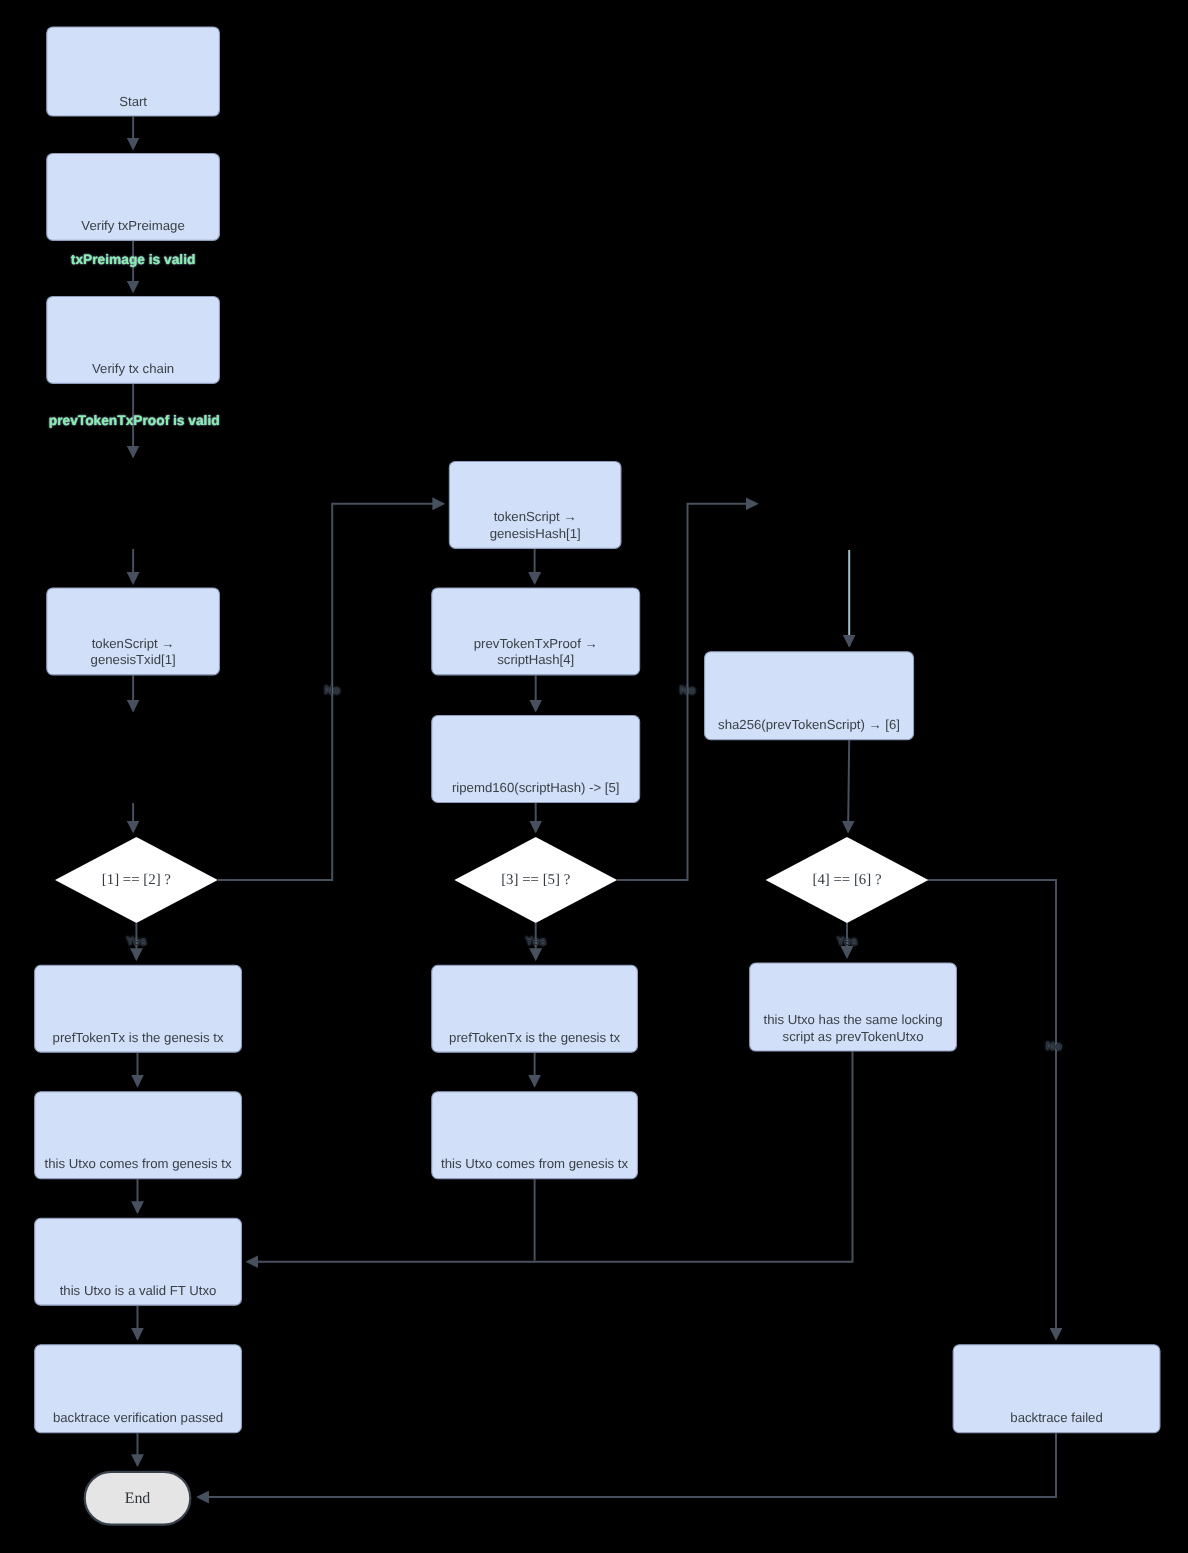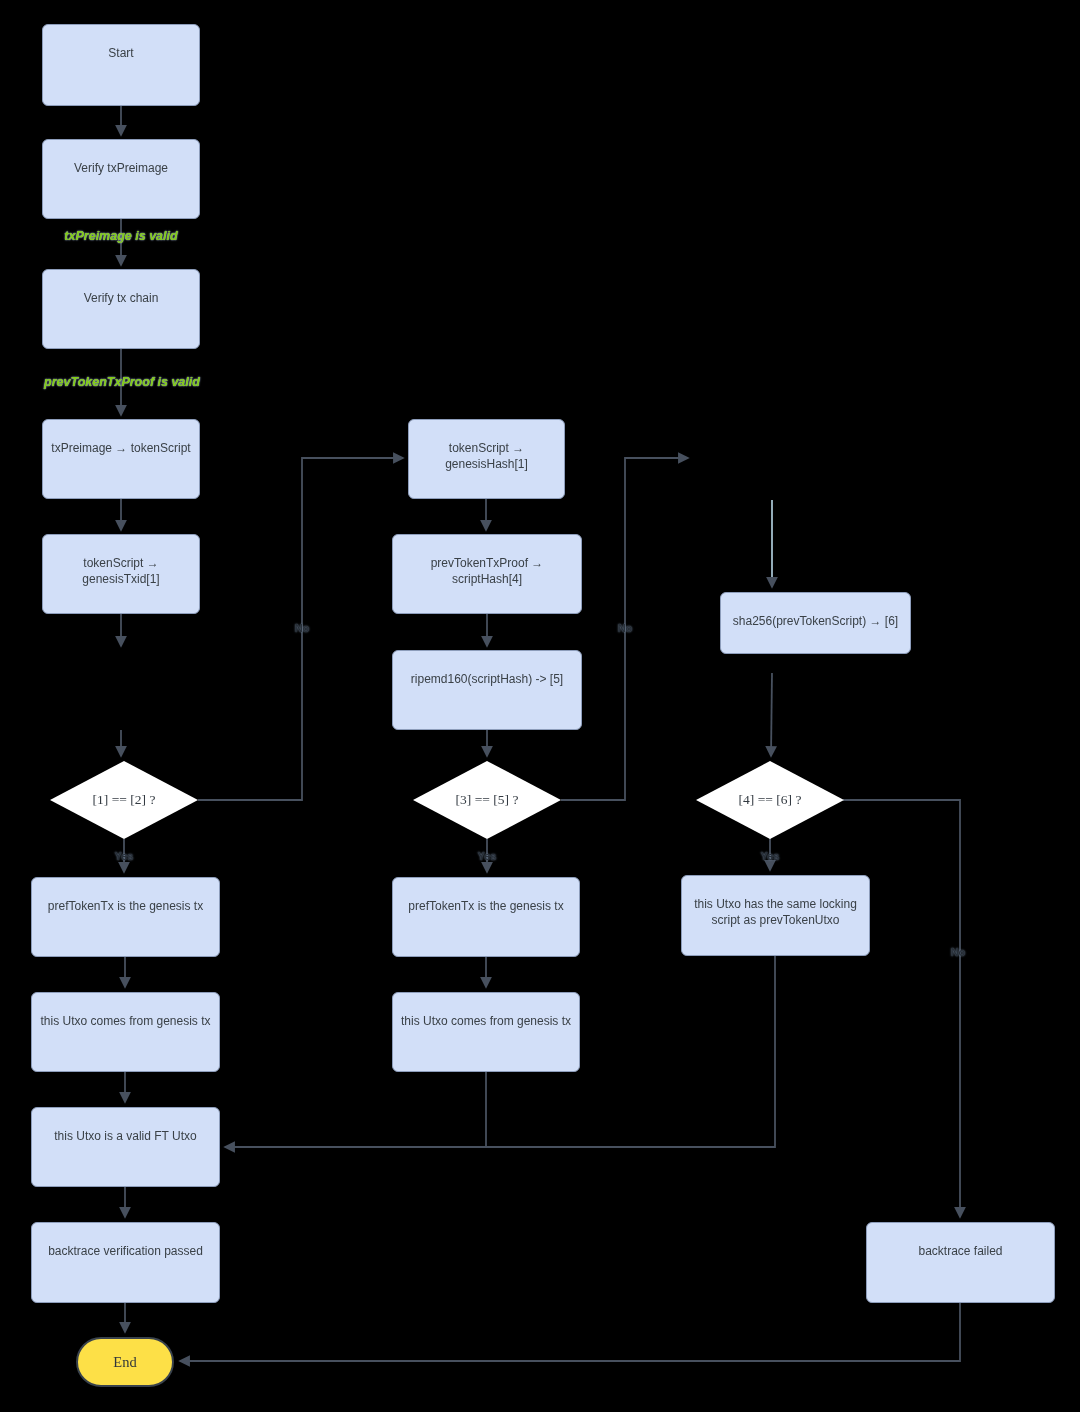--- a/index.html
+++ b/index.html
@@ -6,41 +6,40 @@
   #stage{
     position:relative;width:1080px;height:1412px;background:var(--bg,#000);
     font-family:"Liberation Sans",sans-serif;overflow:hidden;
   }
   #edges{position:absolute;left:0;top:0;width:1080px;height:1412px;}
   .box{
     position:absolute;box-sizing:border-box;
     background:var(--node-fill,#d2dff8);
     border:1px solid var(--node-border,#8d9dbb);
     border-radius:6px;
-    display:flex;align-items:flex-start;justify-content:center;text-align:center;
+    display:flex;align-items:flex-end;justify-content:center;text-align:center;
     color:var(--node-text,#3a4147);
-    font-size:12px;line-height:1.3;padding:21px 5px;
+    font-size:12px;line-height:1.3;padding:4px 5px;
   }
   .diamond{
     position:absolute;box-sizing:border-box;background:#fff;
     clip-path:polygon(50% 0,100% 50%,50% 100%,0 50%);
     display:flex;align-items:center;justify-content:center;text-align:left;
     color:#333a41;font-family:"Liberation Serif",serif;font-size:13.5px;
   }
   .pill{
-    position:absolute;box-sizing:border-box;background:#fde047;
+    position:absolute;box-sizing:border-box;background:#e5e5e5;
     border:2px solid #39424c;border-radius:26px;
     display:flex;align-items:center;justify-content:center;text-align:left;
     color:#2f353b;font-family:"Liberation Serif",serif;font-size:14.5px;
   }
   .vlabel{
     position:absolute;transform:translate(-50%,-50%);white-space:nowrap;
-    font-size:12.5px;font-weight:bold;color:#84cc16;
+    font-size:12.5px;font-weight:bold;color:#86efac;
     text-shadow:0 0 2px #8fa5c0,0 0 1px #b9cbe2;
-    font-style:italic;
   }
   .ynlabel{
     position:absolute;transform:translate(-50%,-50%);white-space:nowrap;
     font-size:11px;font-weight:bold;color:#272e37;
     text-shadow:0 0 2px #7e93ac;
   }
 </style>
 </head>
 <body>
 
@@ -83,23 +82,20 @@
 
   <div class="box" style="left:42px;top:24px;width:158px;height:82px">
     <span>Start</span>
     </div>
   <div class="box" style="left:42px;top:139px;width:158px;height:80px">
     <span>Verify txPreimage</span>
     </div>
   <div class="box" style="left:42px;top:269px;width:158px;height:80px">
     <span>Verify tx chain</span>
     </div>
-  <div class="box" style="left:42px;top:419px;width:158px;height:80px">
-    <span>txPreimage → tokenScript</span>
-    </div>
   <div class="box" style="left:42px;top:534px;width:158px;height:80px">
     <span>tokenScript → genesisTxid[1]</span>
     </div>
   <div class="diamond" style="left:50px;top:761px;width:148px;height:78px">
     <span>[1] == [2] ?</span>
     </div>
   <div class="box" style="left:31px;top:877px;width:189px;height:80px">
     <span>prefTokenTx is the genesis tx</span>
     </div>
   <div class="box" style="left:31px;top:992px;width:189px;height:80px">
@@ -127,21 +123,21 @@
   <div class="diamond" style="left:413px;top:761px;width:148px;height:78px">
     <span>[3] == [5] ?</span>
     </div>
   <div class="box" style="left:392px;top:877px;width:188px;height:80px">
     <span>prefTokenTx is the genesis tx</span>
     </div>
   <div class="box" style="left:392px;top:992px;width:188px;height:80px">
     <span>this Utxo comes from genesis tx</span>
     </div>
 
-  <div class="box" style="left:720px;top:592px;width:191px;height:62px">
+  <div class="box" style="left:640px;top:592px;width:191px;height:81px">
     <span>sha256(prevTokenScript) → [6]</span>
     </div>
   <div class="diamond" style="left:696px;top:761px;width:148px;height:78px">
     <span>[4] == [6] ?</span>
     </div>
   <div class="box" style="left:681px;top:875px;width:189px;height:81px">
     <span>this Utxo has the same locking script as prevTokenUtxo</span>
     </div>
   <div class="box" style="left:866px;top:1222px;width:189px;height:81px">
     <span>backtrace failed</span>

